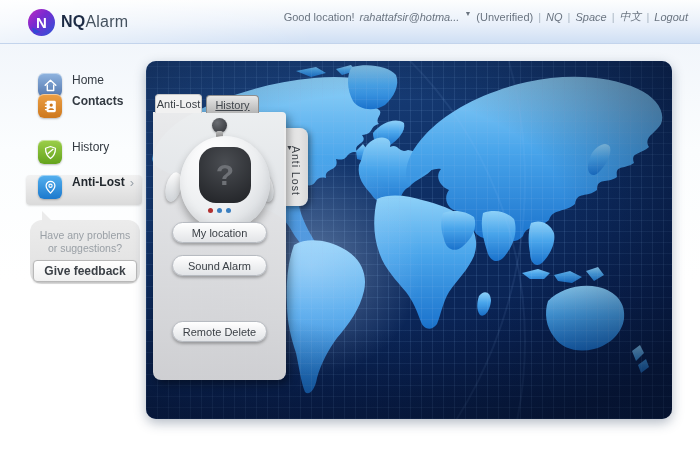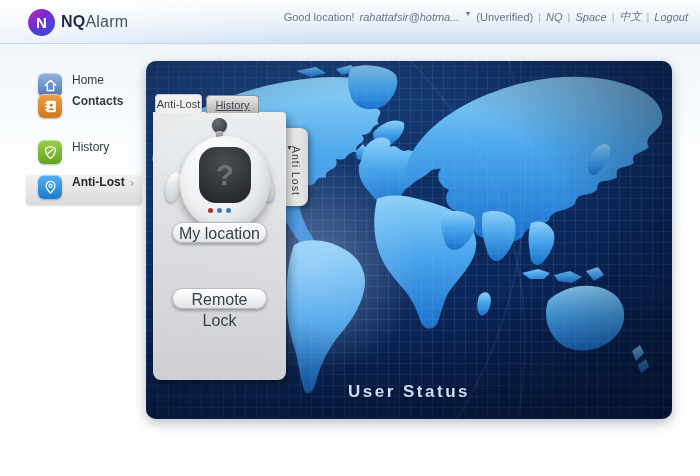--- a/index.html
+++ b/index.html
@@ -103,21 +103,21 @@
   .robot-face { position:absolute; left:46px; top:35px; width:52px; height:56px; border-radius:17px;
             background:radial-gradient(circle at 50% 28%, #4a4d52, #26282c 85%);
             display:flex; align-items:center; justify-content:center; }
   .face-glyph { font-size:30px; font-weight:bold; color:#6e7176; }
   .robot-dots { position:absolute; left:0; top:96px; width:133px; text-align:center; line-height:0; }
   .dot { display:inline-block; width:5px; height:5px; border-radius:50%; margin:0 2px; }
   .dot-red { background:#b23030; } .dot-blue { background:#3a7fc0; }
 
   
   .action-btn { position:absolute; left:19px; width:95px; height:21px; line-height:21px; text-align:center;
-            font-size:16px; color:#3a3f45; background:linear-gradient(180deg,#ffffff,#e2e4e7);
+            font-size:11px; color:#3a3f45; background:linear-gradient(180deg,#ffffff,#e2e4e7);
             border:1px solid #b7bbc1; border-radius:11px; box-shadow:0 2px 3px rgba(0,0,0,.28); cursor:pointer; }
   .ab-0 { top:110px; } .ab-1 { top:143px; } .ab-2 { top:176px; } .ab-3 { top:209px; }
 
   .user-status { position:absolute; left:0; top:321px; width:100%; z-index:4; text-align:center;
             font-size:17px; font-weight:bold; letter-spacing:2.5px; color:#cadef5;
             text-shadow:0 1px 3px rgba(0,0,0,.45); }
 </style>
 </head>
 <body>
 
@@ -178,20 +178,27 @@
     <span class="nav-icon ic-antilost">
       <svg viewBox="0 0 24 24" width="17" height="17">
           <path d="M12 3.5 C15.6 3.5 18.2 6.2 18.2 9.6 C18.2 13.6 12 20 12 20 C12 20 5.8 13.6 5.8 9.6 C5.8 6.2 8.4 3.5 12 3.5 Z" fill="none" stroke="#fff" stroke-width="1.8" stroke-linejoin="round"></path>
           <circle cx="12" cy="9.6" r="2.3" fill="none" stroke="#fff" stroke-width="1.6"></circle>
         </svg>
     </span>
     <span class="nav-label">Anti-Lost</span>
     <span class="nav-chevron">›</span>
   </div>
 
+  <div class="bubble">
+    <div class="bubble-text">
+      <div>Have any problems</div>
+      <div>or suggestions?</div>
+    </div>
+    <span class="feedback-btn">Give feedback</span>
+  </div>
 
   <div class="map-panel">
     <svg class="world" viewBox="0 0 526 358" preserveAspectRatio="none">
       <defs>
         <linearGradient id="land" x1="0" y1="0" x2="0" y2="1">
           <stop offset="0" stop-color="#8ed1f8"></stop>
           <stop offset="0.45" stop-color="#49a5eb"></stop>
           <stop offset="1" stop-color="#1a72cc"></stop>
         </linearGradient>
       </defs>
@@ -237,19 +244,19 @@
         <div class="arm arm-right"></div>
         <div class="robot-body"></div>
         <div class="robot-face">
           <span class="face-glyph">?</span>
         </div>
         <div class="robot-dots">
           <span class="dot dot-red"></span><span class="dot dot-blue"></span><span class="dot dot-blue"></span>
         </div>
       </div>
       <div class="action-btn ab-0">My location</div>
-      <div class="action-btn ab-2">Remote Lock</div>
+      <div class="action-btn ab-1">Sound Alarm</div>
+      <div class="action-btn ab-3">Remote Delete</div>
     </div>
 
-    <div class="user-status">User Status</div>
   </div>
 
 </div>
 
 </body></html>

